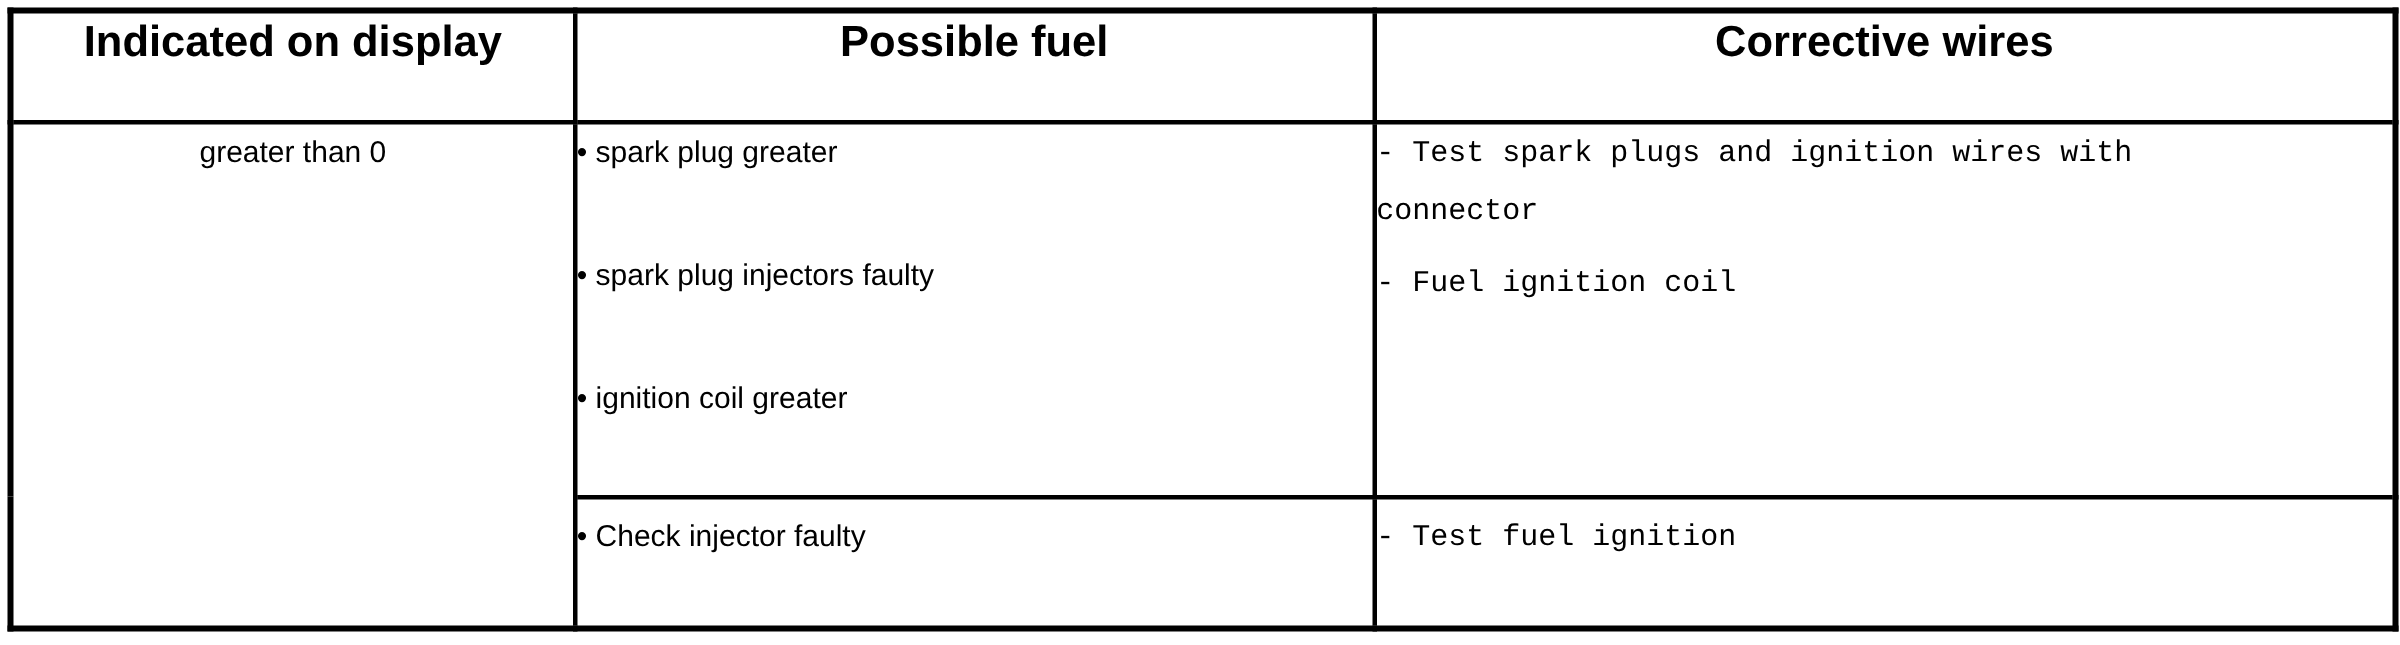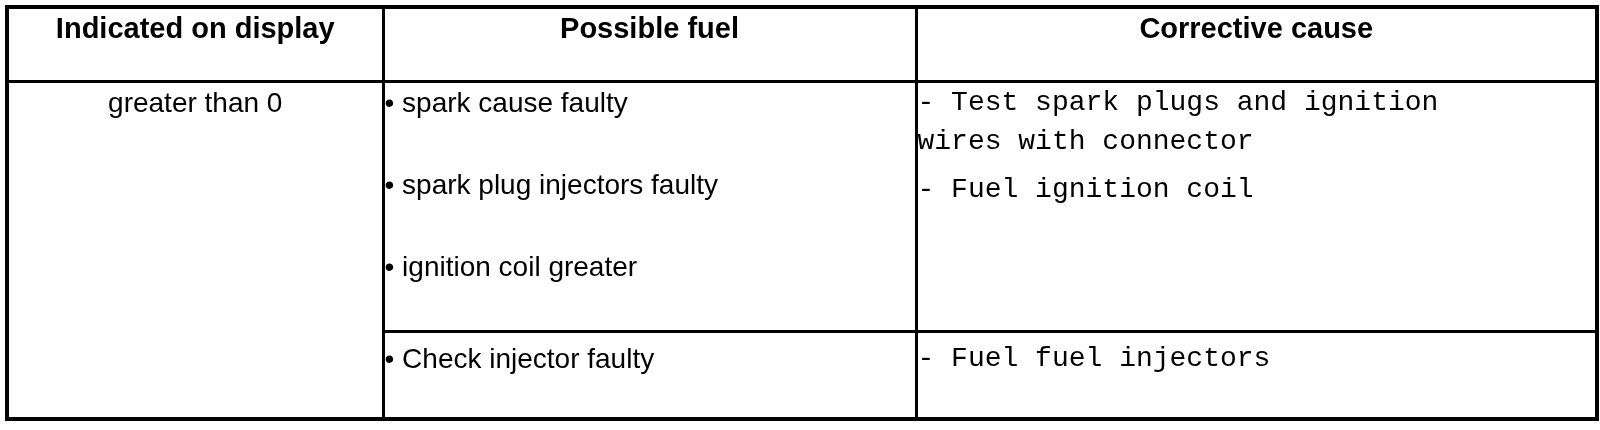--- a/index.html
+++ b/index.html
@@ -40,21 +40,21 @@
   tr.body-row-2 { height: 88px; }
 
   th.col-header {
     font-size: 29px;
     font-weight: bold;
     text-align: center;
     padding-top: 10px;
     line-height: 39px;
   }
   td {
-    font-size: 28px;
+    font-size: 20px;
     line-height: 39px;
   }
   td.cell-indicated {
     text-align: center;
     padding-top: 3px;
   }
   td.cell-causes {
     padding: 3px 6px 0 7px;
   }
   td.cell-actions {
@@ -76,41 +76,41 @@
   <table class="trouble-table">
     <colgroup>
       <col style="width:376px">
       <col style="width:533px">
       <col style="width:681px">
     </colgroup>
     <thead>
       <tr class="header-row">
         <th class="col-header">Indicated on display</th>
         <th class="col-header">Possible fuel</th>
-        <th class="col-header">Corrective cause</th>
+        <th class="col-header">Corrective wires</th>
       </tr>
     </thead>
     <tbody>
       <tr class="body-row-1">
         <td class="cell-indicated" rowspan="2">
           <p>greater than 0</p>
         </td>
         <td class="cell-causes">
-          <p class="bullet-item">• spark cause faulty</p>
+          <p class="bullet-item">• spark plug greater</p>
           <p class="bullet-item">• spark plug injectors faulty</p>
           <p class="bullet-item">• ignition coil greater</p>
         </td>
         <td class="cell-actions">
           <p class="action-first">- Test spark plugs and ignition wires with connector</p>
           <p class="action-next">- Fuel ignition coil</p>
         </td>
       </tr>
       <tr class="body-row-2">
         <td class="cell-causes">
           <p class="bullet-item">• Check injector faulty</p>
         </td>
         <td class="cell-actions">
-          <p class="action-first">- Fuel fuel injectors</p>
+          <p class="action-first">- Test fuel ignition</p>
         </td>
       </tr>
     </tbody>
   </table>
 </div>
 
 </body></html>

